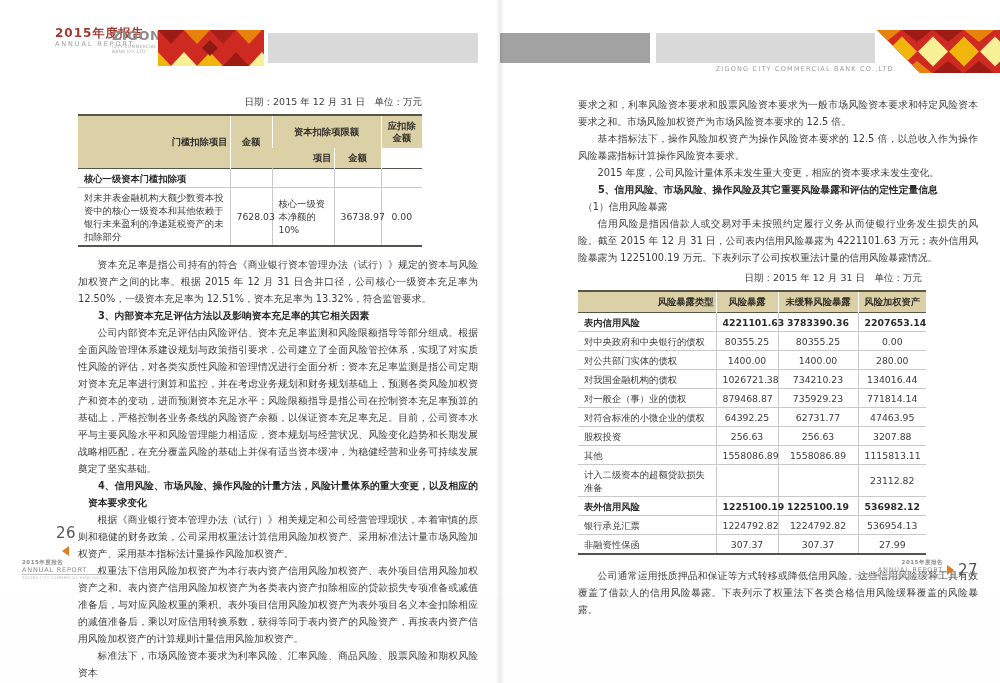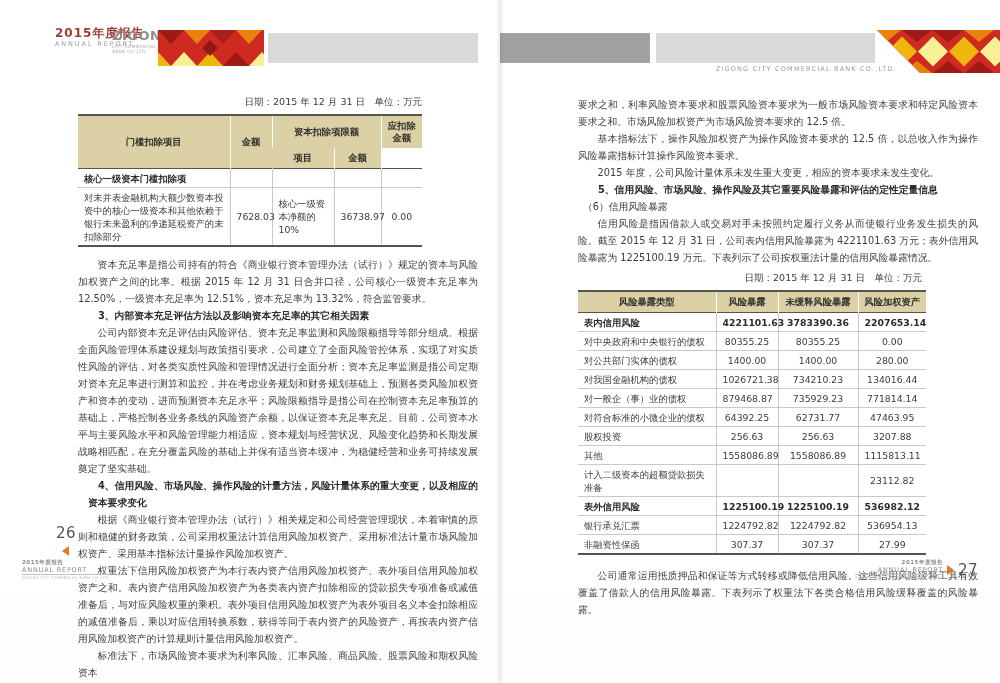--- a/index.html
+++ b/index.html
@@ -44,21 +44,21 @@
   .para.sub{text-indent:0.5em;}
   .para.h{font-weight:700;color:#2b2b2b;padding-left:10px;text-indent:10px;}
   .closing{margin-top:12px;}
 
   
   table{border-collapse:collapse;table-layout:fixed;width:344px;
     border-top:2px solid #55554a;border-bottom:2px solid #55554a;}
   thead{border-bottom:1.5px solid #55554a;}
   th{background:#dcd0a7;font-weight:700;color:#32302a;font-size:9.3px;
     text-align:center;padding:4px 2px;border-left:1px solid #fff;line-height:12px;}
-  th:first-child{border-left:none;}
+  th:first-child{border-left:none;text-align:right;}
   th.sub-empty{background:#fff;}
   td{font-size:9.3px;padding:2.5px 6px;border-left:1px solid #c9c9c9;
     border-bottom:1px solid #c9c9c9;line-height:13px;background:#fff;color:#3c3c3c;}
   td:first-child{border-left:none;text-align:left;}
   tr:last-child td{border-bottom:none;}
   .c-num{text-align:center;}
   .c-ctr{text-align:center;}
   .bold td{font-weight:700;color:#2b2b2b;}
   .section-cell{font-weight:700;color:#2b2b2b;}
   .tbl-l td{vertical-align:middle;}
@@ -198,21 +198,21 @@
     </div>
     <div class="bank-line">ZIGONG CITY COMMERCIAL BANK CO.,LTD.</div>
 
     <div class="content">
       <div class="paras" style="margin-top:0">
 
       <p class="para pc">要求之和，利率风险资本要求和股票风险资本要求为一般市场风险资本要求和特定风险资本要求之和。市场风险加权资产为市场风险资本要求的 12.5 倍。</p>
           <p class="para p">基本指标法下，操作风险加权资产为操作风险资本要求的 12.5 倍，以总收入作为操作风险暴露指标计算操作风险资本要求。</p>
           <p class="para p">2015 年度，公司风险计量体系未发生重大变更，相应的资本要求未发生变化。</p>
           <p class="para h">5、信用风险、市场风险、操作风险及其它重要风险暴露和评估的定性定量信息</p>
-          <p class="para sub">（6）信用风险暴露</p>
+          <p class="para sub">（1）信用风险暴露</p>
           <p class="para p">信用风险是指因借款人或交易对手未按照约定履行义务从而使银行业务发生损失的风险。截至 2015 年 12 月 31 日，公司表内信用风险暴露为 4221101.63 万元；表外信用风险暴露为 1225100.19 万元。下表列示了公司按权重法计量的信用风险暴露情况。</p>
         </div>
 
       <div class="dateline dateline-r">日期：2015 年 12 月 31 日　单位：万元</div>
 
       <table>
         <colgroup>
           <col style="width:138px">
             <col style="width:62px">
             <col style="width:80px">

